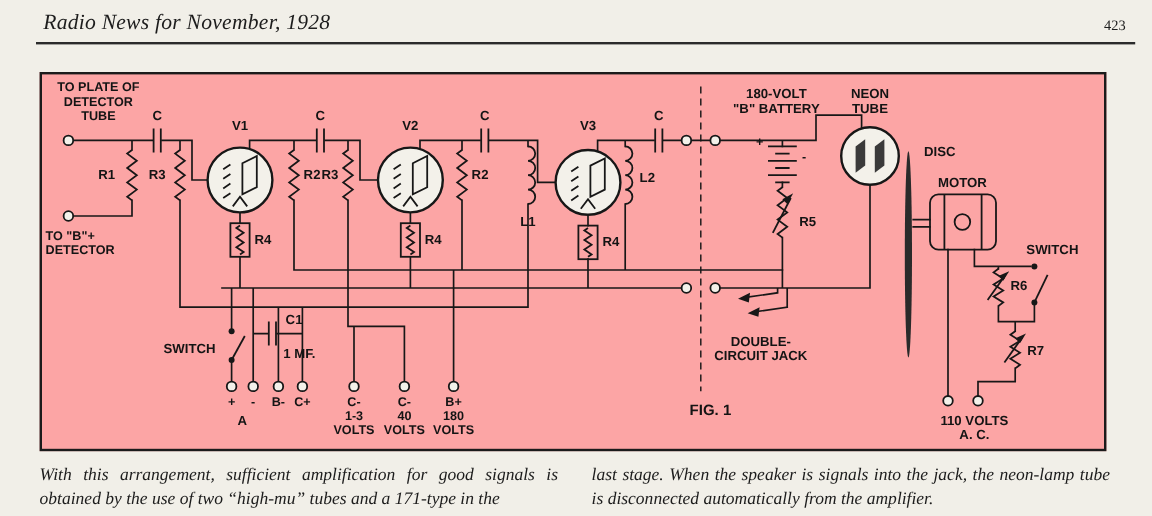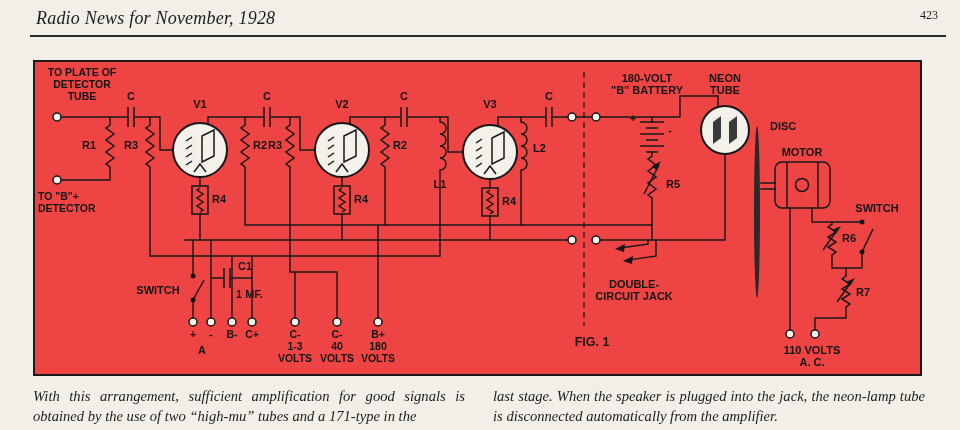--- a/index.html
+++ b/index.html
@@ -1,24 +1,24 @@
 <!DOCTYPE html>
 <html><head>
 <meta charset="utf-8">
 <style>
   html,body{margin:0;padding:0;background:#e7e4db;}
   .page{position:relative;width:960px;height:430px;background:#f1efe8;overflow:hidden;
         font-family:"Liberation Serif",serif;color:#1d1d1d;}
   .masthead{position:absolute;top:8px;left:36px;right:22px;display:flex;
-            justify-content:space-between;align-items:flex-start;}
+            justify-content:space-between;align-items:flex-end;}
   .masthead .title{font-style:italic;font-size:18px;letter-spacing:.2px;}
   .masthead .pageno{font-size:12px;}
   .rule{position:absolute;top:35px;left:30px;right:14px;height:2px;background:#2b2b2b;}
   .figure-box{position:absolute;top:60px;left:33px;width:889px;height:316px;
-              border:2px solid #1b1b1b;box-sizing:border-box;background:#ef4444;}
+              border:2px solid #1b1b1b;box-sizing:border-box;background:#fca5a5;}
   .figure-box svg{display:block;width:100%;height:100%;}
   svg text{font-family:"Liberation Sans",sans-serif;font-weight:700;font-size:11px;fill:#141414;}
   svg text.t10{font-size:10.5px;}
   svg text.t12{font-size:12.5px;}
   svg .mid{text-anchor:middle;}
   svg .end{text-anchor:end;}
   .w{stroke:#171717;stroke-width:1.4;fill:none;stroke-linecap:square;}
   .w2{stroke:#171717;stroke-width:2;fill:#f3f1ea;}
   .cmp{stroke:#171717;stroke-width:1.5;fill:none;}
   .term{stroke:#171717;stroke-width:1.5;fill:#f3f1ea;}
@@ -270,16 +270,16 @@
       <text x="842" y="242">R6</text>
       <text x="856" y="296">R7</text>
 
       <text class="mid" x="812" y="354">110 VOLTS</text>
       <text class="mid" x="812" y="366">A. C.</text>
     </svg>
   </div>
 
   <div class="caption">
     <p>With this arrangement, sufficient amplification for good signals is obtained by the use of two “high-mu” tubes and a 171-type in the</p>
-    <p>last stage.  When the speaker is plugged into the jack, the neon-lamp tube is disconnected automatically from the amplifier.</p>
+    <p>last stage.  When the speaker is signals into the jack, the neon-lamp tube is disconnected automatically from the amplifier.</p>
   </div>
 
 </div>
 
 </body></html>

